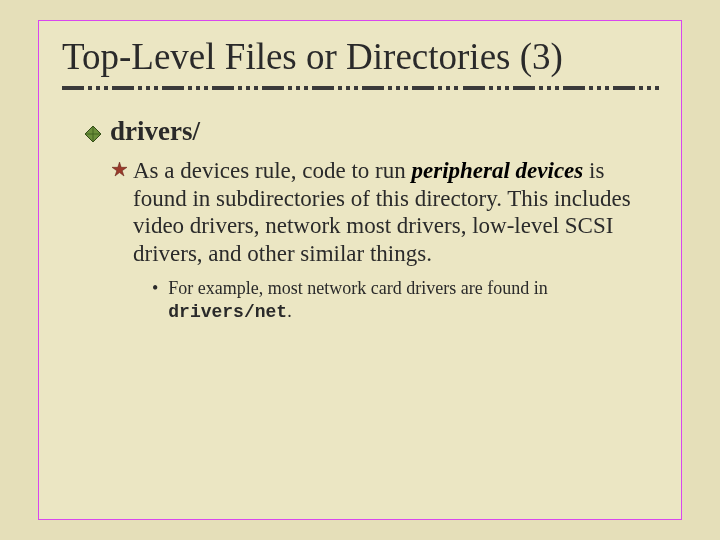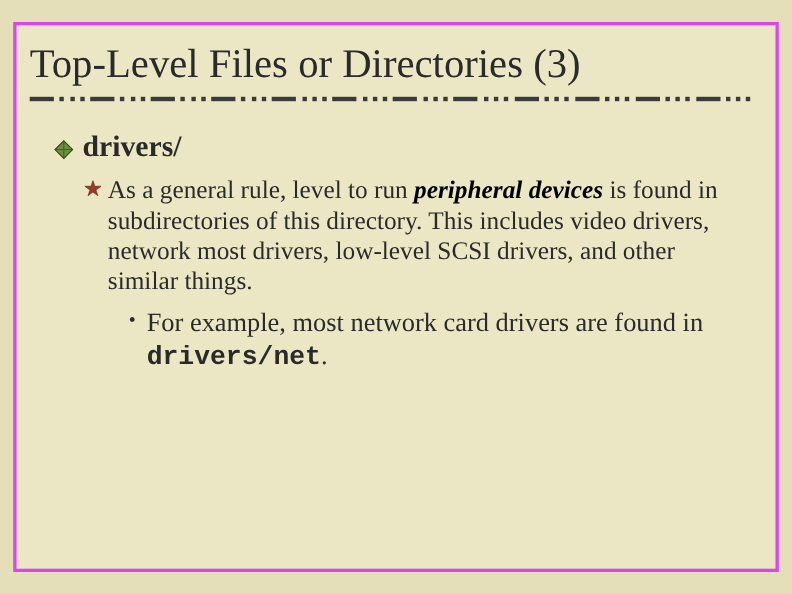--- a/index.html
+++ b/index.html
@@ -7,27 +7,27 @@
     padding: 0;
     width: 720px;
     height: 540px;
     overflow: hidden;
   }
   body {
     background: #e5dfb9;
     font-family: "Times New Roman", Times, serif;
   }
   .frame {
-    width: 696px;
+    width: 644px;
     height: 500px;
     margin: 20px auto 0 auto;
-    border: 3px solid #d946ef;
+    border: 1px solid #d946ef;
     background: #ebe6c3;
     box-sizing: border-box;
-    padding: 14px 22px 10px 12px;
+    padding: 14px 22px 10px 23px;
   }
   .title {
     color: #2a2a2a;
     font-size: 37px;
     margin: 0 0 8px 0;
     font-weight: normal;
     letter-spacing: 0px;
   }
   .dashline {
     width: 100%;
@@ -85,21 +85,21 @@
     align-items: flex-start;
   }
   .l3-bullet {
     font-size: 18px;
     color: #2a2a2a;
     margin-right: 10px;
     line-height: 1.25;
   }
   .l3-text {
     color: #2a2a2a;
-    font-size: 24px;
+    font-size: 18px;
     line-height: 1.25;
   }
   .l3-text .mono {
     font-family: "Courier New", Courier, monospace;
     font-weight: bold;
   }
 
   .bullet-icon {
     display: inline-block;
     flex: 0 0 auto;
@@ -186,21 +186,21 @@
   </div>
 
   <div class="level2">
     <div class="level2-row">
       <span class="bullet-icon bullet2">
         <svg width="15" height="15" viewBox="0 0 15 15">
           <polygon points="7.5,0 9.2,5.3 15,5.3 10.2,8.7 12,14 7.5,10.6 3,14 4.8,8.7 0,5.3 5.8,5.3" fill="#9a3a2a" stroke="#5a1a12" stroke-width="0.5"></polygon>
         </svg>
       </span>
       <span class="l2-text">
-        <span>As a general rule, level to run </span><span class="emph">peripheral devices</span><span> is found in subdirectories of this directory. This includes video drivers, network most drivers, low-level SCSI drivers, and other similar things.</span>
+        <span>As a devices rule, code to run </span><span class="emph">peripheral devices</span><span> is found in subdirectories of this directory. This includes video drivers, network most drivers, low-level SCSI drivers, and other similar things.</span>
       </span>
     </div>
   </div>
 
   <div class="level3">
     <div class="level3-row">
       <span class="l3-bullet">•</span>
       <span class="l3-text">
         <span>For example, most network card drivers are found in </span><span class="mono">drivers/net</span><span>.</span>
       </span>

